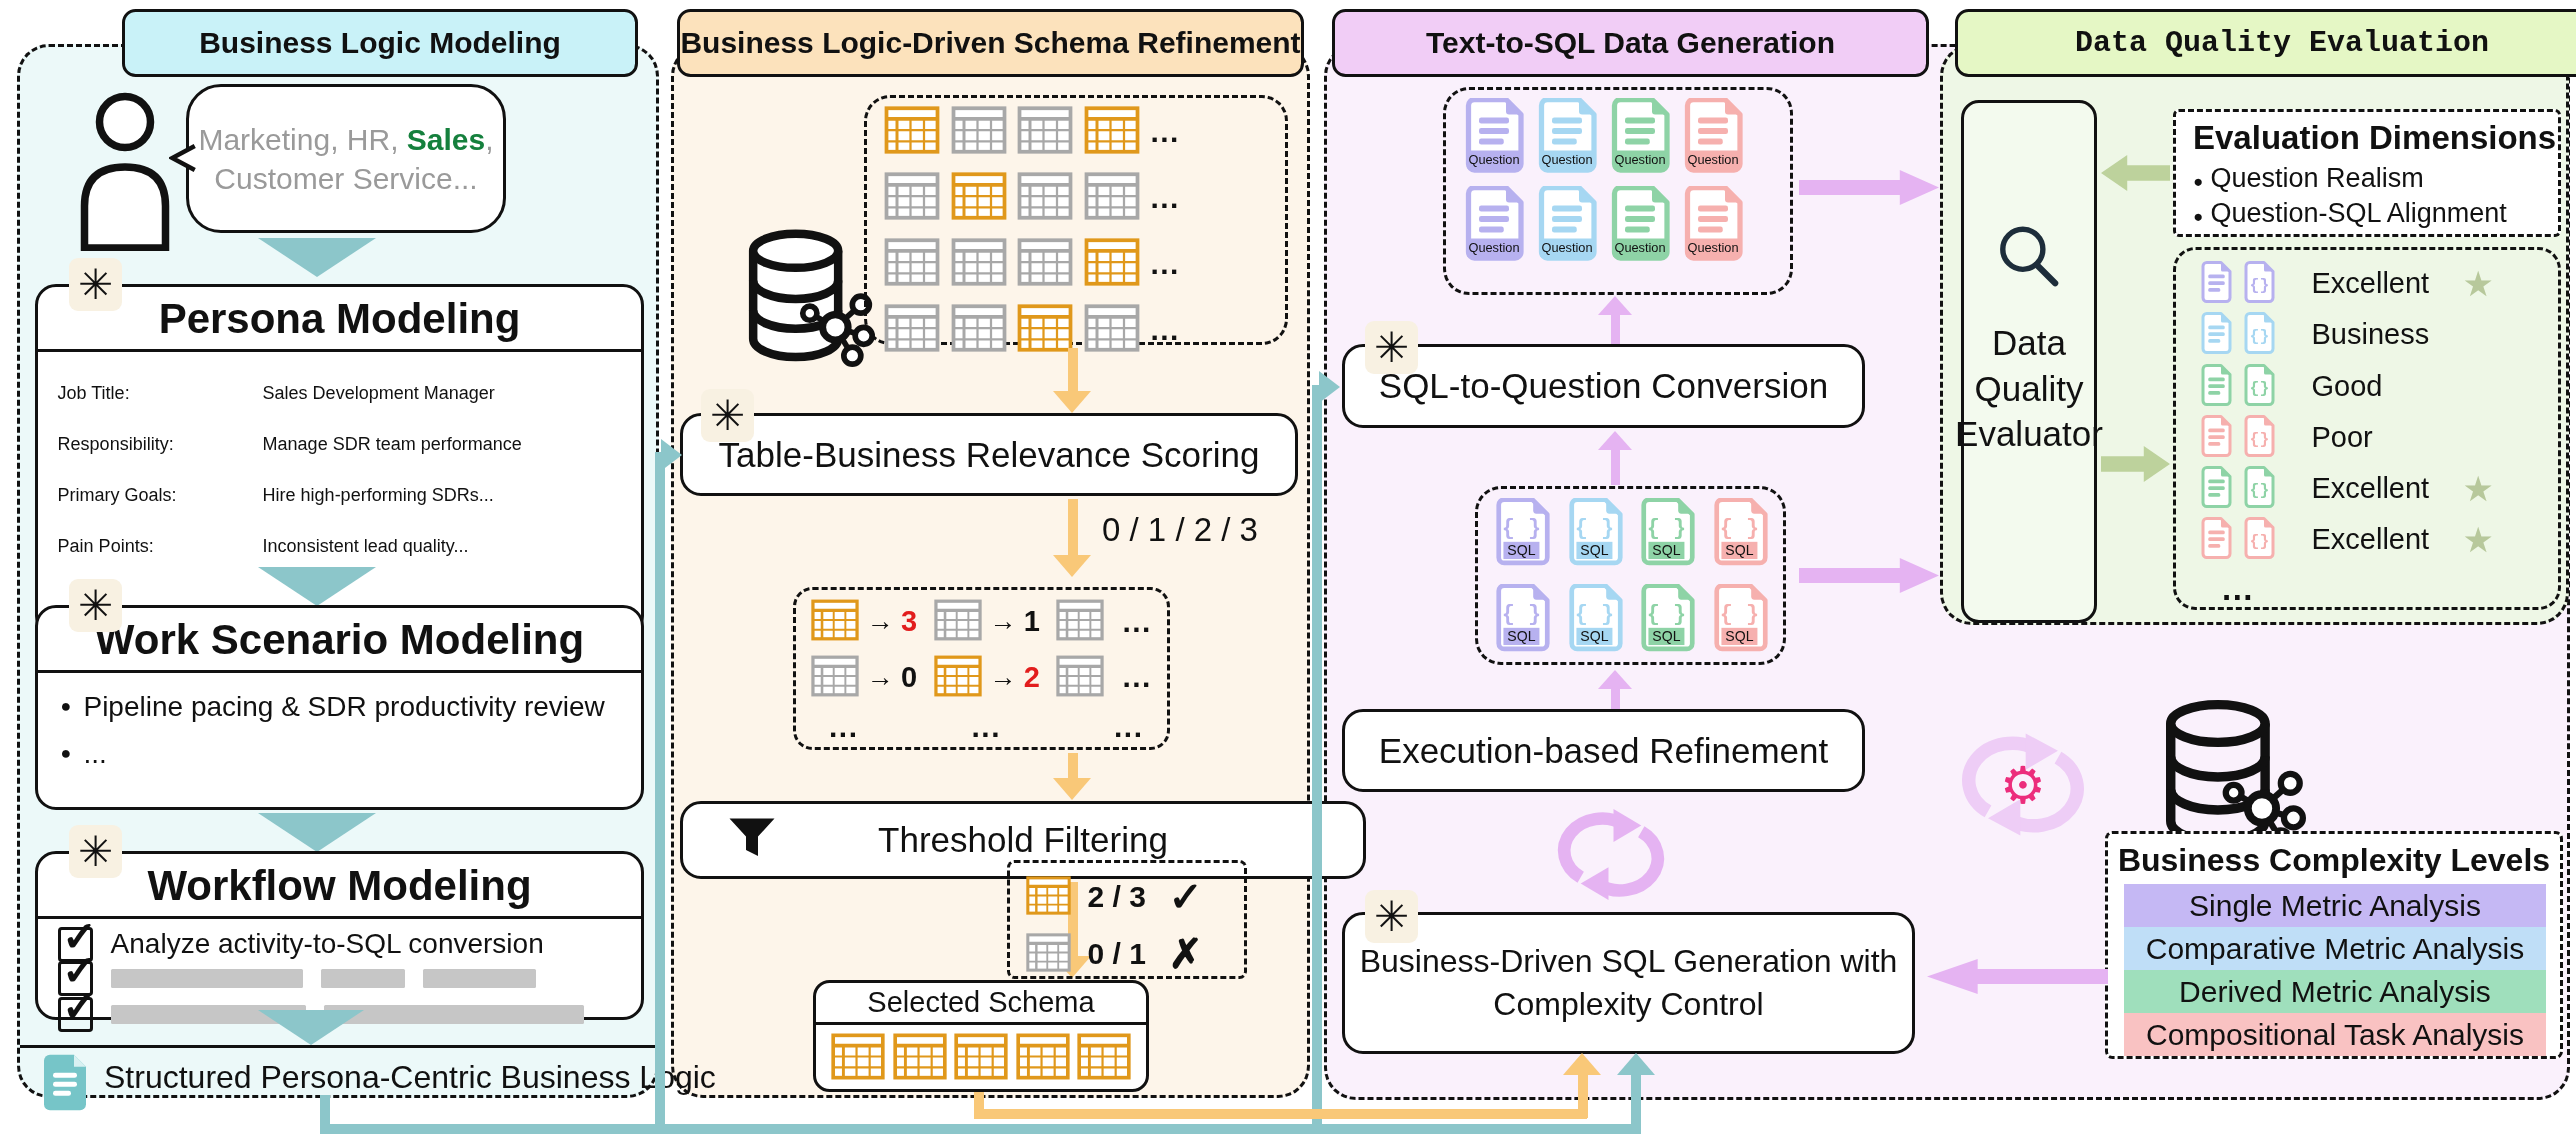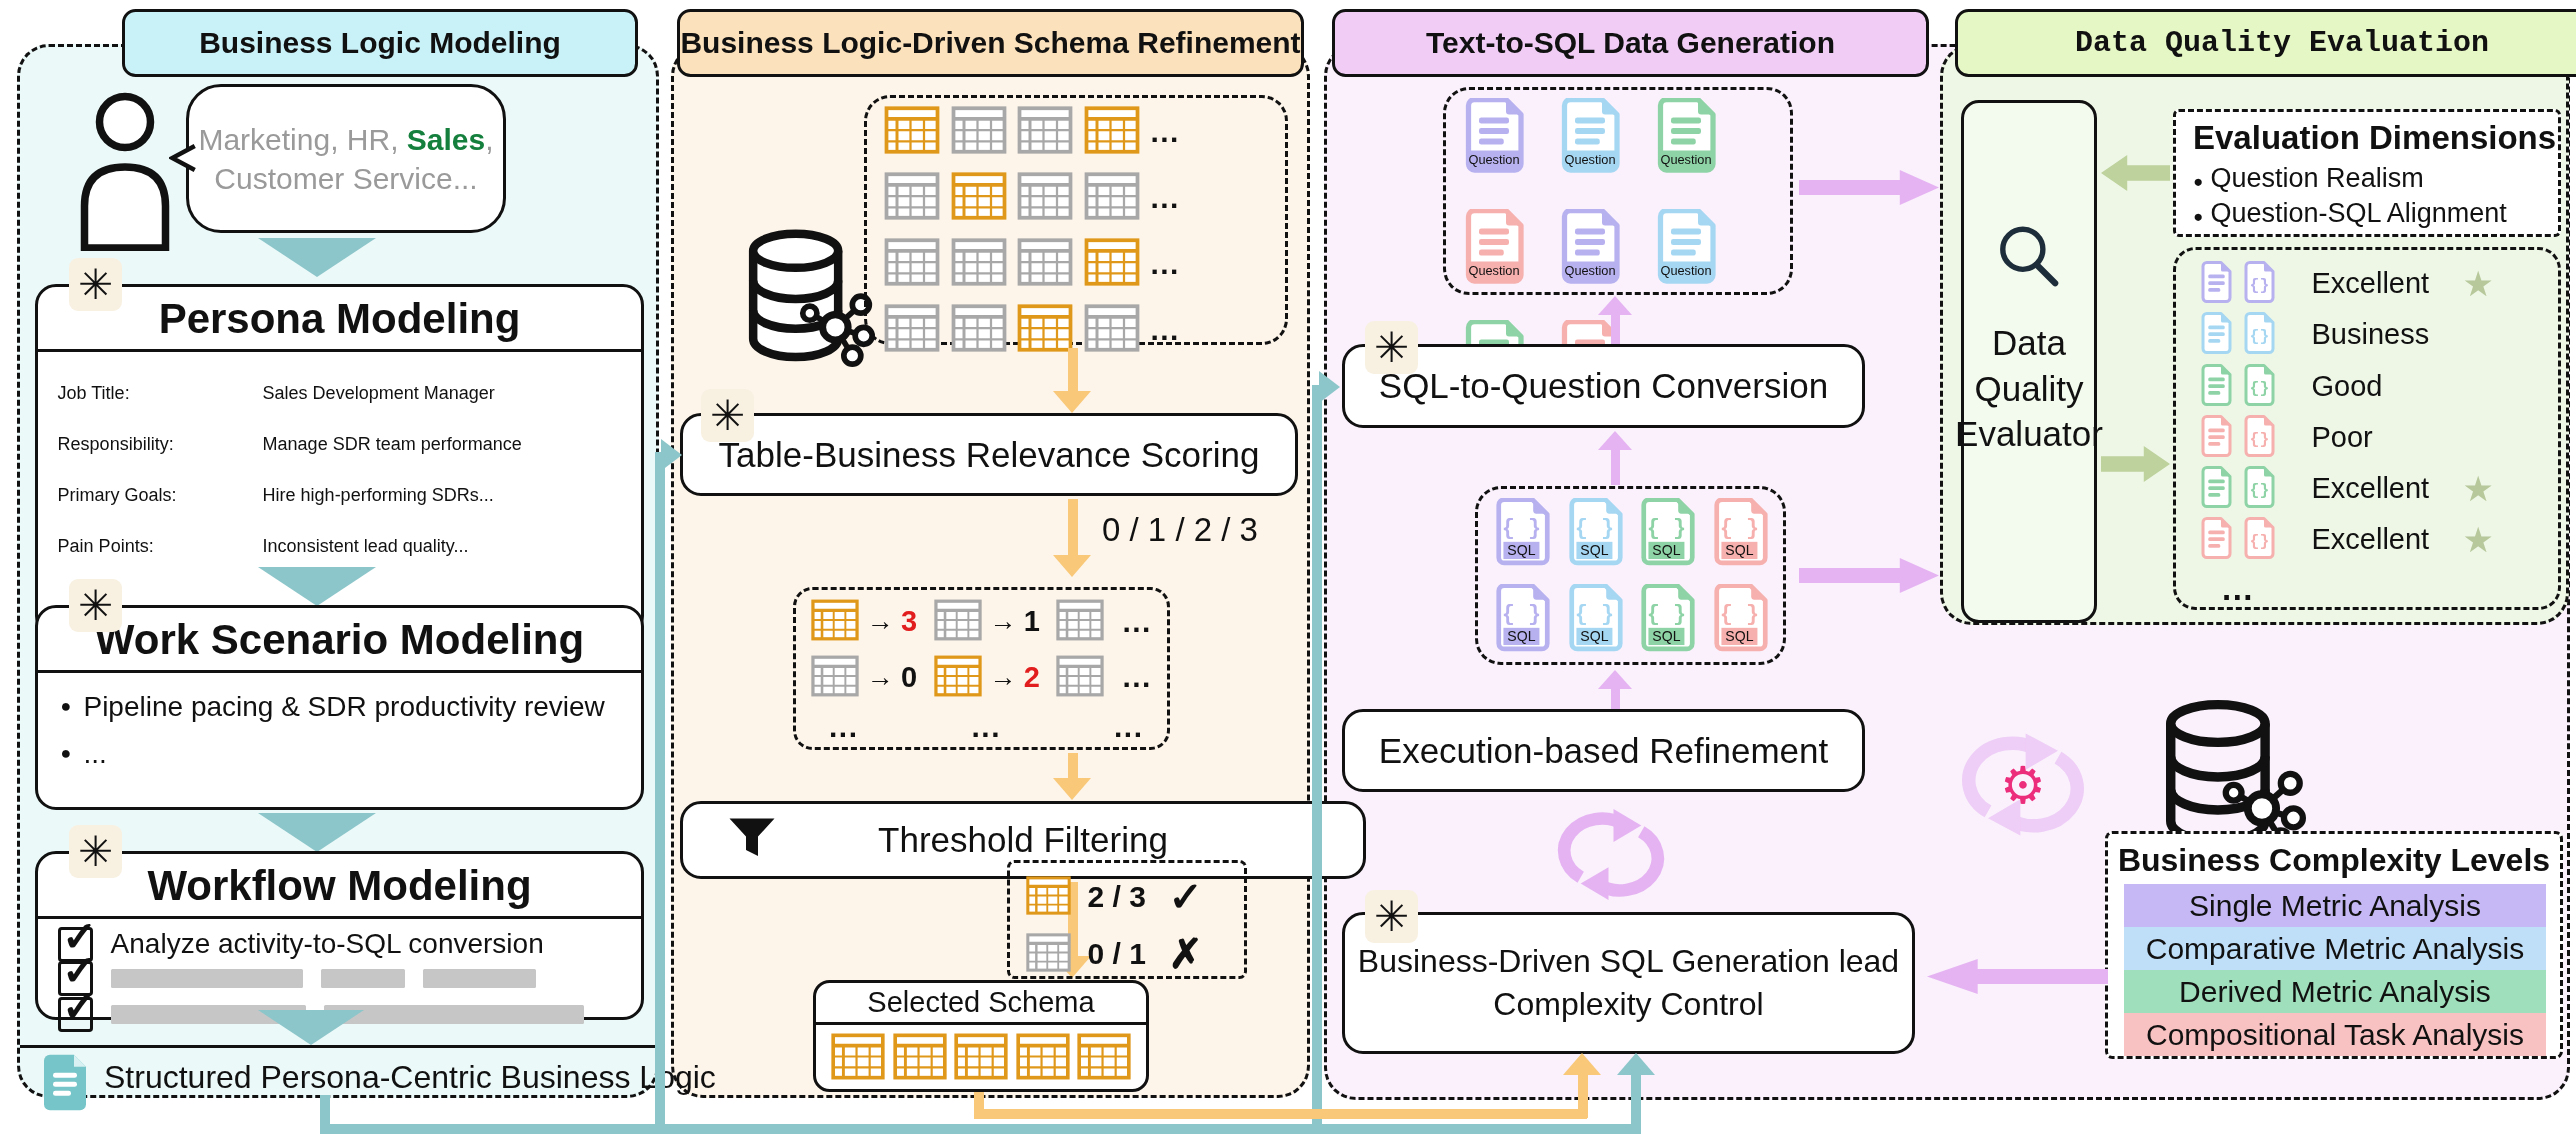--- a/index.html
+++ b/index.html
@@ -516,21 +516,21 @@
             <line x1="17" y1="17" x2="17" y2="61" stroke="#e0981b" stroke-width="4"></line>
             <line x1="3" y1="32" x2="71" y2="32" stroke="#e0981b" stroke-width="3"></line>
             <line x1="3" y1="47" x2="71" y2="47" stroke="#e0981b" stroke-width="3"></line>
             <line x1="35" y1="17" x2="35" y2="61" stroke="#e0981b" stroke-width="3"></line>
             <line x1="53" y1="17" x2="53" y2="61" stroke="#e0981b" stroke-width="3"></line>
           </svg></span>
       </div>
   </div>
 
   <div class="dashbox" style="left:1443px;top:87px;width:350px;height:208px;"></div>
-  <div id="p3-questions" class="abs" style="left:1461px;top:98px;display:flex;flex-wrap:wrap;width:320px;gap:30px;">
+  <div id="p3-questions" class="abs" style="left:1461px;top:98px;display:flex;flex-wrap:wrap;width:320px;gap:7px;">
       <span><svg width="66" height="78" viewBox="0 0 88 104">
           <path d="M10 10 a8 8 0 0 1 8 -8 h42 l20 20 v66 a8 8 0 0 1 -8 8 h-54 a8 8 0 0 1 -8 -8 z" fill="#fff" stroke="#b7b1ef" stroke-width="7" stroke-linejoin="round"></path>
           <path d="M60 2 l20 20 h-16 a4 4 0 0 1 -4 -4 z" fill="#b7b1ef"></path>
           <rect x="24" y="26" width="40" height="8" rx="3" fill="#b7b1ef"></rect>
           <rect x="24" y="40" width="40" height="8" rx="3" fill="#b7b1ef"></rect>
           <rect x="24" y="54" width="33" height="8" rx="3" fill="#b7b1ef"></rect>
           <rect x="8" y="70" width="72" height="24" fill="#b7b1ef"></rect>
           <text x="44" y="88" text-anchor="middle" font-size="17" fill="#111" font-family="Liberation Sans, sans-serif">Question</text>
         </svg></span>
       <span><svg width="66" height="78" viewBox="0 0 88 104">
@@ -678,21 +678,21 @@
     <svg width="128" height="101" viewBox="0 0 100 80">
       <path d="M26 58 A 26 22 0 0 1 60 16" stroke="#e5b3f2" stroke-width="10" fill="none"></path>
       <polygon points="52,4 74,17 52,30" fill="#e5b3f2"></polygon>
       <path d="M74 22 A 26 22 0 0 1 40 64" stroke="#e5b3f2" stroke-width="10" fill="none"></path>
       <polygon points="48,50 26,63 48,76" fill="#e5b3f2"></polygon>
     </svg>
   </span>
 
   <div class="wbox" style="left:1342px;top:912px;width:573px;height:142px;">
     <div style="display:flex;flex-direction:column;align-items:center;justify-content:center;height:100%;font-size:32px;line-height:1.35;">
-      <div>Business-Driven SQL Generation lead</div>
+      <div>Business-Driven SQL Generation with</div>
       <div>Complexity Control</div>
     </div>
   </div>
   <div class="gpt" style="left:1365px;top:890px;">✳</div>
 
   <span class="abs" style="left:1955px;top:728px;">
     <svg width="136" height="113" viewBox="0 0 100 84">
       <path d="M24 62 A 28 24 0 0 1 60 16" stroke="#eecdf6" stroke-width="10" fill="none"></path>
       <polygon points="52,4 76,17 52,31" fill="#eecdf6"></polygon>
       <path d="M76 22 A 28 24 0 0 1 40 68" stroke="#eecdf6" stroke-width="10" fill="none"></path>

